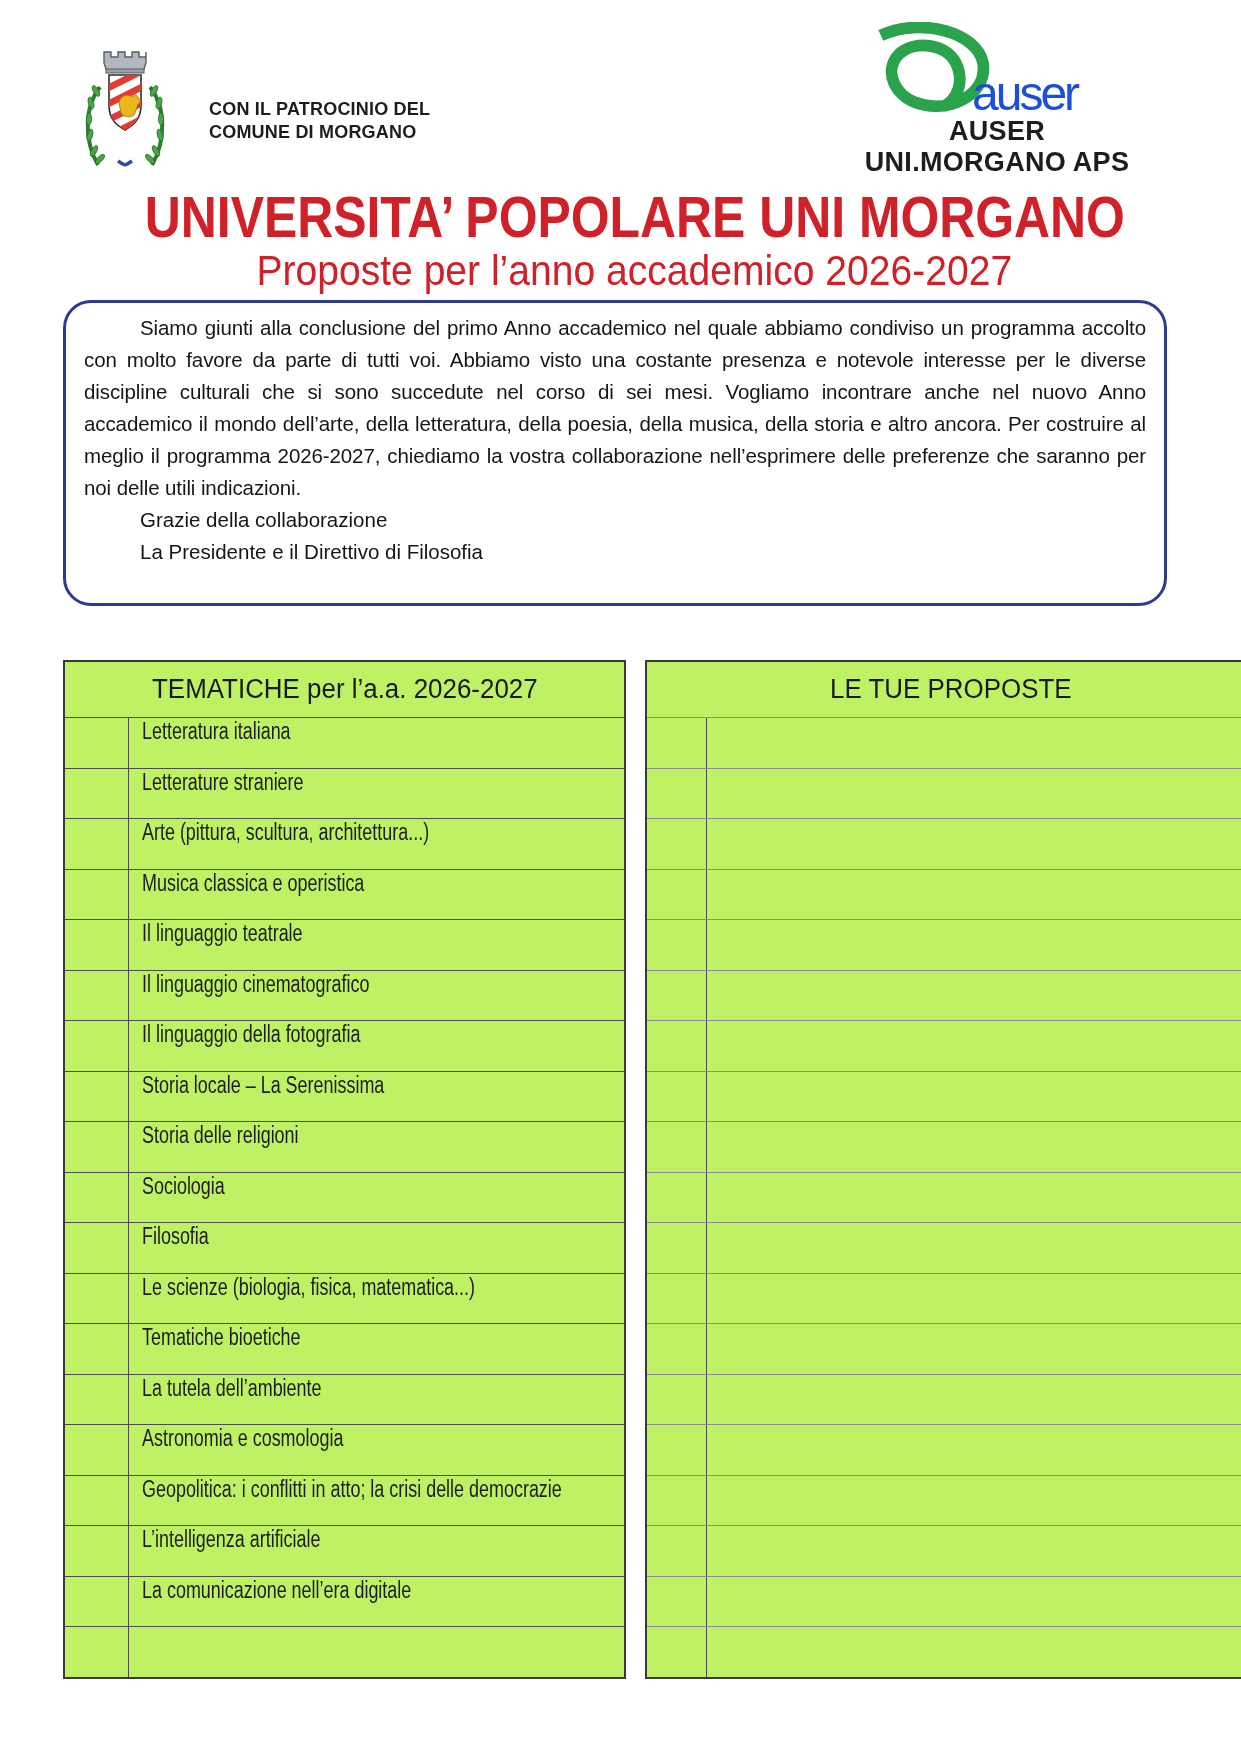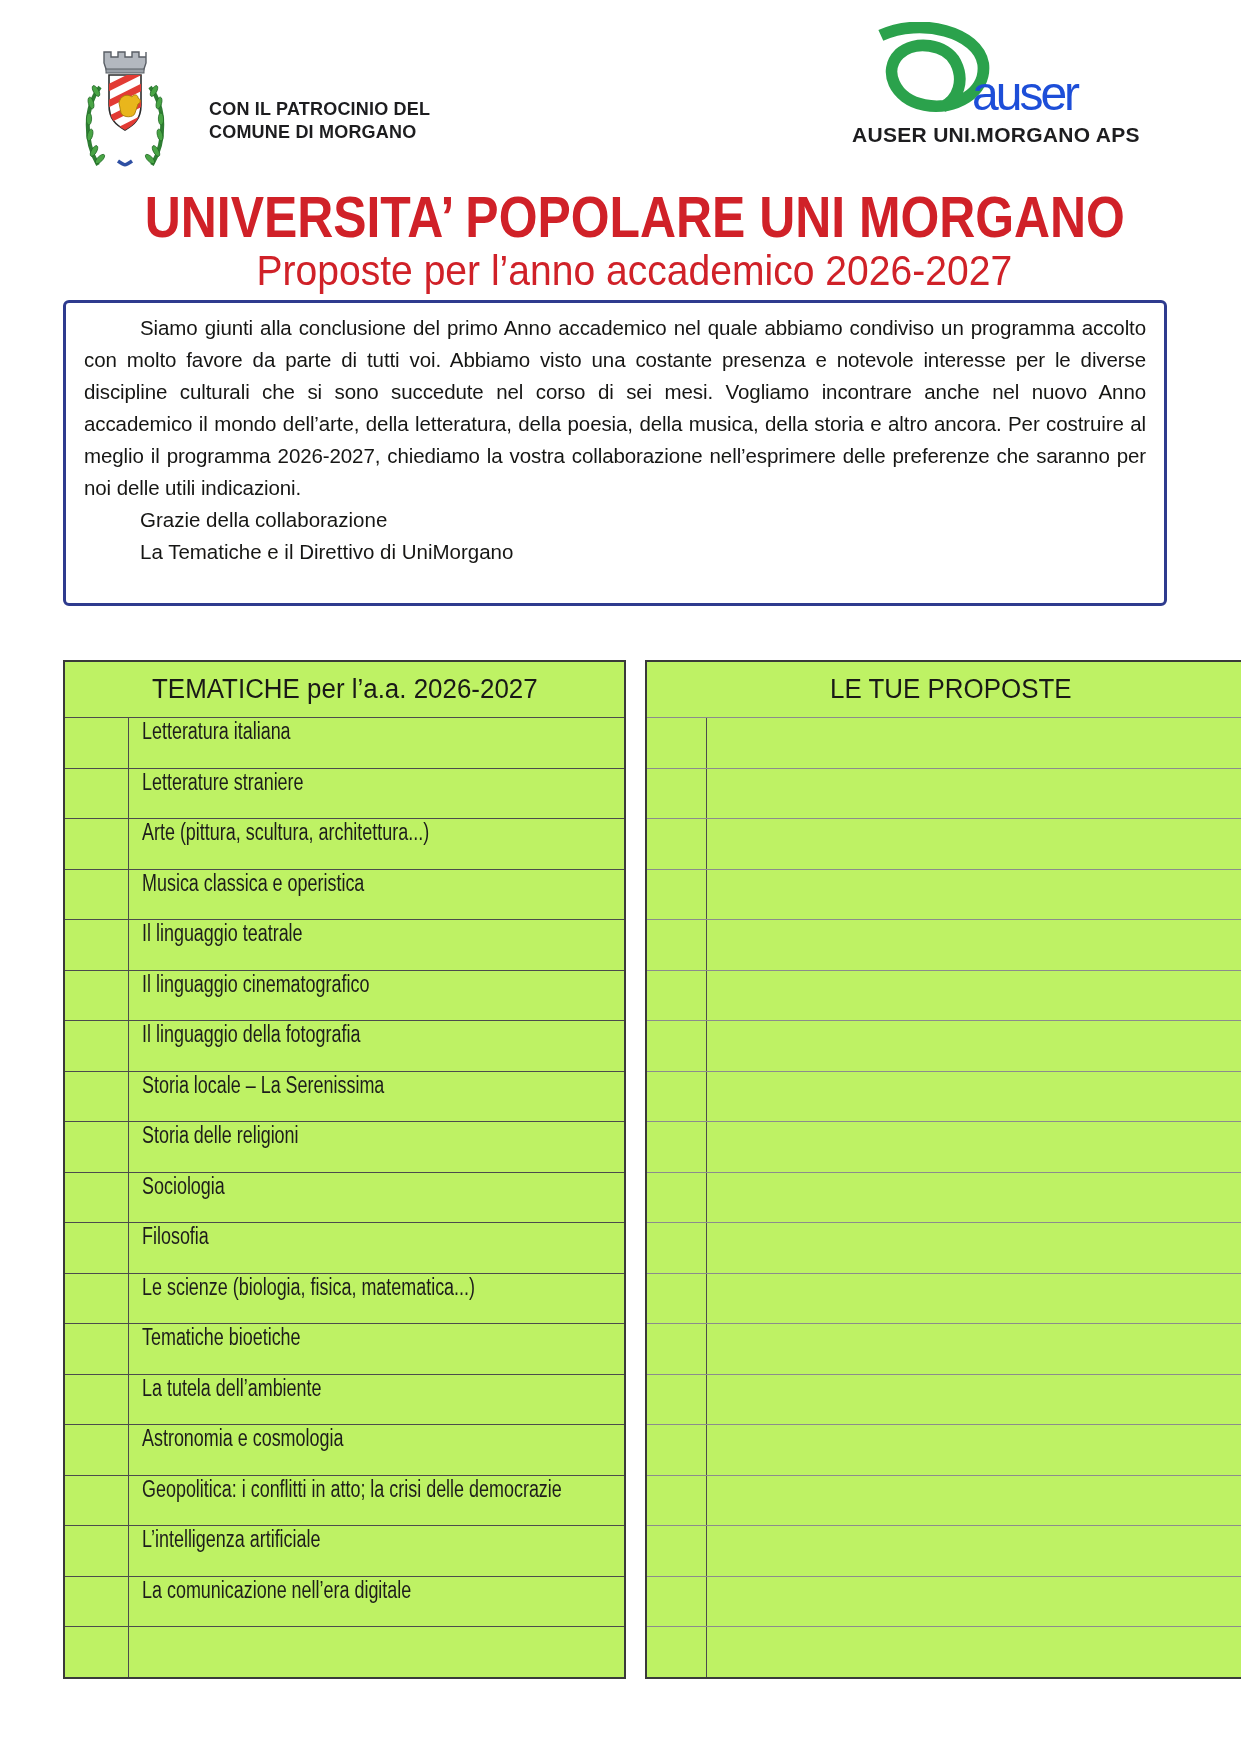--- a/index.html
+++ b/index.html
@@ -28,42 +28,42 @@
     font-size:18px;font-weight:700;line-height:22.5px;letter-spacing:.2px;color:#1d1d1f;margin-left:16px;
   }
   .auser-logo{position:absolute;left:852px;top:22px;width:300px;}
   .auser-logo .logo-row{display:flex;align-items:flex-end;height:94px;}
   .auser-swoosh{width:150px;height:94px;flex:0 0 auto;}
   .auser-wordmark{
     font-size:48px;font-weight:400;letter-spacing:-3px;line-height:.92;
     color:#1d4ed8;margin-left:-30px;
   }
   .auser-org{
-    margin-top:7px;width:290px;
-    font-size:21px;font-weight:700;letter-spacing:.3px;color:#1d1d1f;
+    text-align:center;width:290px;
+    font-size:27px;font-weight:700;letter-spacing:.3px;color:#1d1d1f;
   }
 
   
   .title-wrap{position:absolute;left:63px;top:183px;width:1143px;text-align:center;}
   .title-main{
     display:inline-block;white-space:nowrap;
     font-size:58px;font-weight:700;color:var(--red);
     transform:scaleX(.86);transform-origin:50% 50%;
   }
   .subtitle-wrap{position:absolute;left:63px;top:247px;width:1143px;text-align:center;}
   .title-sub{
     display:inline-block;white-space:nowrap;
     font-size:42px;font-weight:400;color:var(--red);
     transform:scaleX(.93);transform-origin:50% 50%;
   }
 
   
   .intro-box{
     position:absolute;left:63px;top:300px;width:1104px;height:306px;
-    border:3px solid var(--blue);border-radius:6px;
+    border:3px solid var(--blue);border-radius:28px;
     padding:9px 18px 6px 18px;overflow:hidden;
   }
   .intro-par{
     font-size:20.5px;line-height:32px;text-align:justify;
     text-indent:56px;letter-spacing:-.1px;color:#161614;
   }
   .intro-request{
     font-size:20.5px;line-height:32px;font-weight:700;
     letter-spacing:-.25px;white-space:nowrap;color:#161614;
   }
@@ -159,21 +159,21 @@
 <div class="title-wrap">
   <span class="title-main">UNIVERSITA’ POPOLARE UNI MORGANO</span>
 </div>
 <div class="subtitle-wrap">
   <span class="title-sub">Proposte per l’anno accademico 2026-2027</span>
 </div>
 
 <div class="intro-box">
   <p class="intro-par">Siamo giunti alla conclusione del primo Anno accademico nel quale abbiamo condiviso un programma accolto con molto favore da parte di tutti voi. Abbiamo visto una costante presenza e notevole interesse per le diverse discipline culturali che si sono succedute nel corso di sei mesi. Vogliamo incontrare anche nel nuovo Anno accademico il mondo dell’arte, della letteratura, della poesia, della musica, della storia e altro ancora. Per costruire al meglio il programma 2026-2027, chiediamo la vostra collaborazione nell’esprimere delle preferenze che saranno per noi delle utili indicazioni.</p>
   <p class="intro-thanks">Grazie della collaborazione</p>
-  <p class="intro-sign">La Tematiche e il Direttivo di UniMorgano</p>
+  <p class="intro-sign">La Presidente e il Direttivo di Filosofia</p>
 </div>
 
 <div class="ptable topics">
   <div class="thead">
     <span class="hspan">TEMATICHE per l’a.a. 2026-2027</span>
   </div>
   <div>
       <div class="trow">
         <div class="cell check"></div>
         <div class="cell label">

